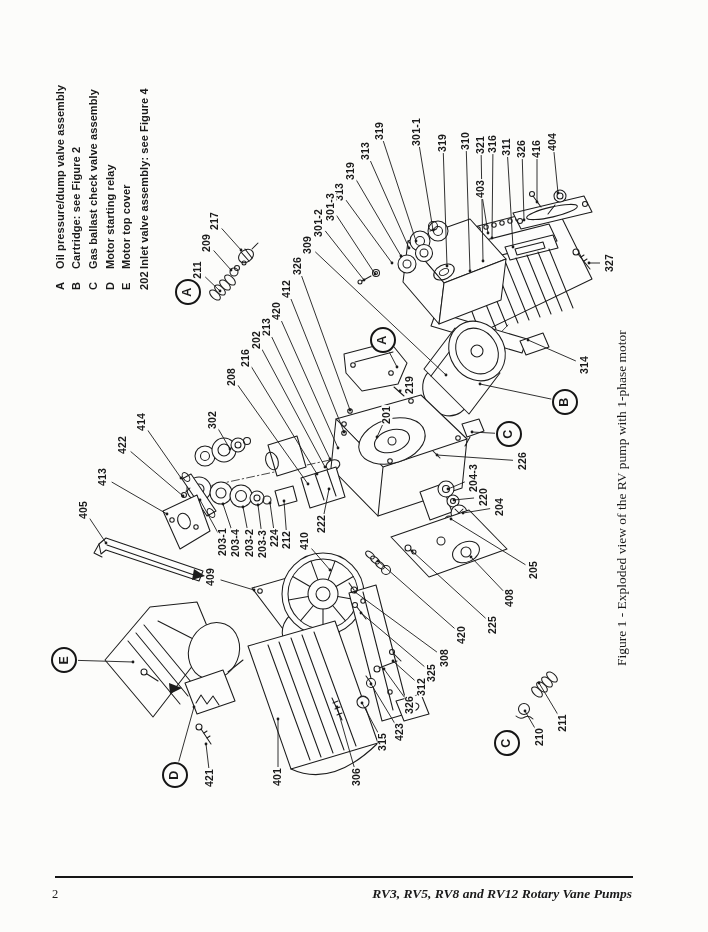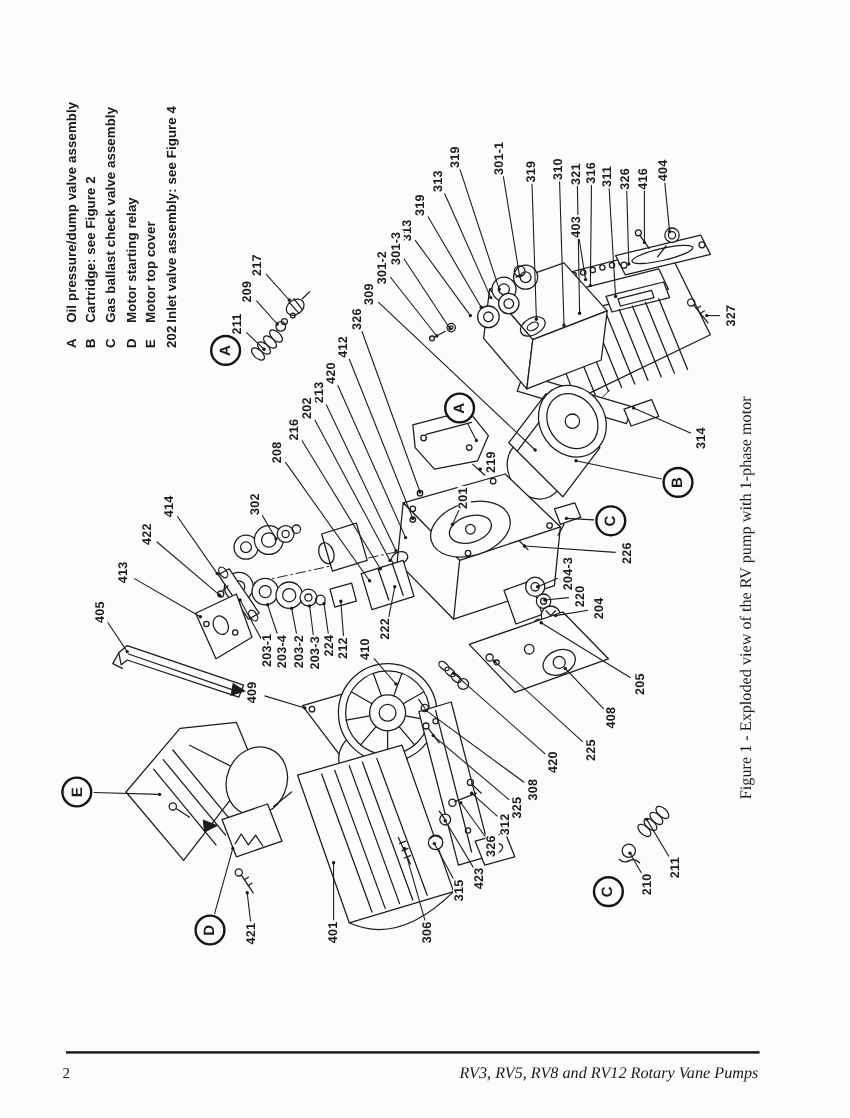--- a/index.html
+++ b/index.html
@@ -19,21 +19,21 @@
       background:#fcfcfa;display:flex;align-items:center;justify-content:center;
       transform:translate(-50%,-50%);}
   .lc span{display:block;font-size:12.5px;font-weight:700;transform:rotate(-90deg);line-height:1;}
   
   #caption{position:absolute;left:614px;top:666px;transform-origin:0 0;transform:rotate(-90deg);
            white-space:nowrap;font-family:"Liberation Serif",serif;font-size:13.5px;}
   
   #footer-rule{position:absolute;left:55px;top:876px;width:578px;height:2px;background:#161616;}
   #page-number{position:absolute;left:52px;top:887px;font-family:"Liberation Serif",serif;font-size:12.5px;}
   #footer-title{position:absolute;right:76px;top:886px;font-family:"Liberation Serif",serif;
-                font-style:italic;font-weight:400;font-size:13.5px;}
+                font-style:italic;font-weight:700;font-size:13.5px;}
   
   svg{position:absolute;left:0;top:0;}
   #art *{stroke:#1c1c1c;stroke-width:1.05;fill:none;stroke-linejoin:round;stroke-linecap:round;}
   #art .w{fill:#fdfdfc;}
   #art .solid{fill:#1c1c1c;stroke:none;}
   #art .dash{stroke-dasharray:8 3 1.5 3;stroke-width:.8;}
   #leads line{stroke:#1b1b1b;stroke-width:.9;}
   #leads circle{fill:#1b1b1b;stroke:none;}
 </style>
 </head>

